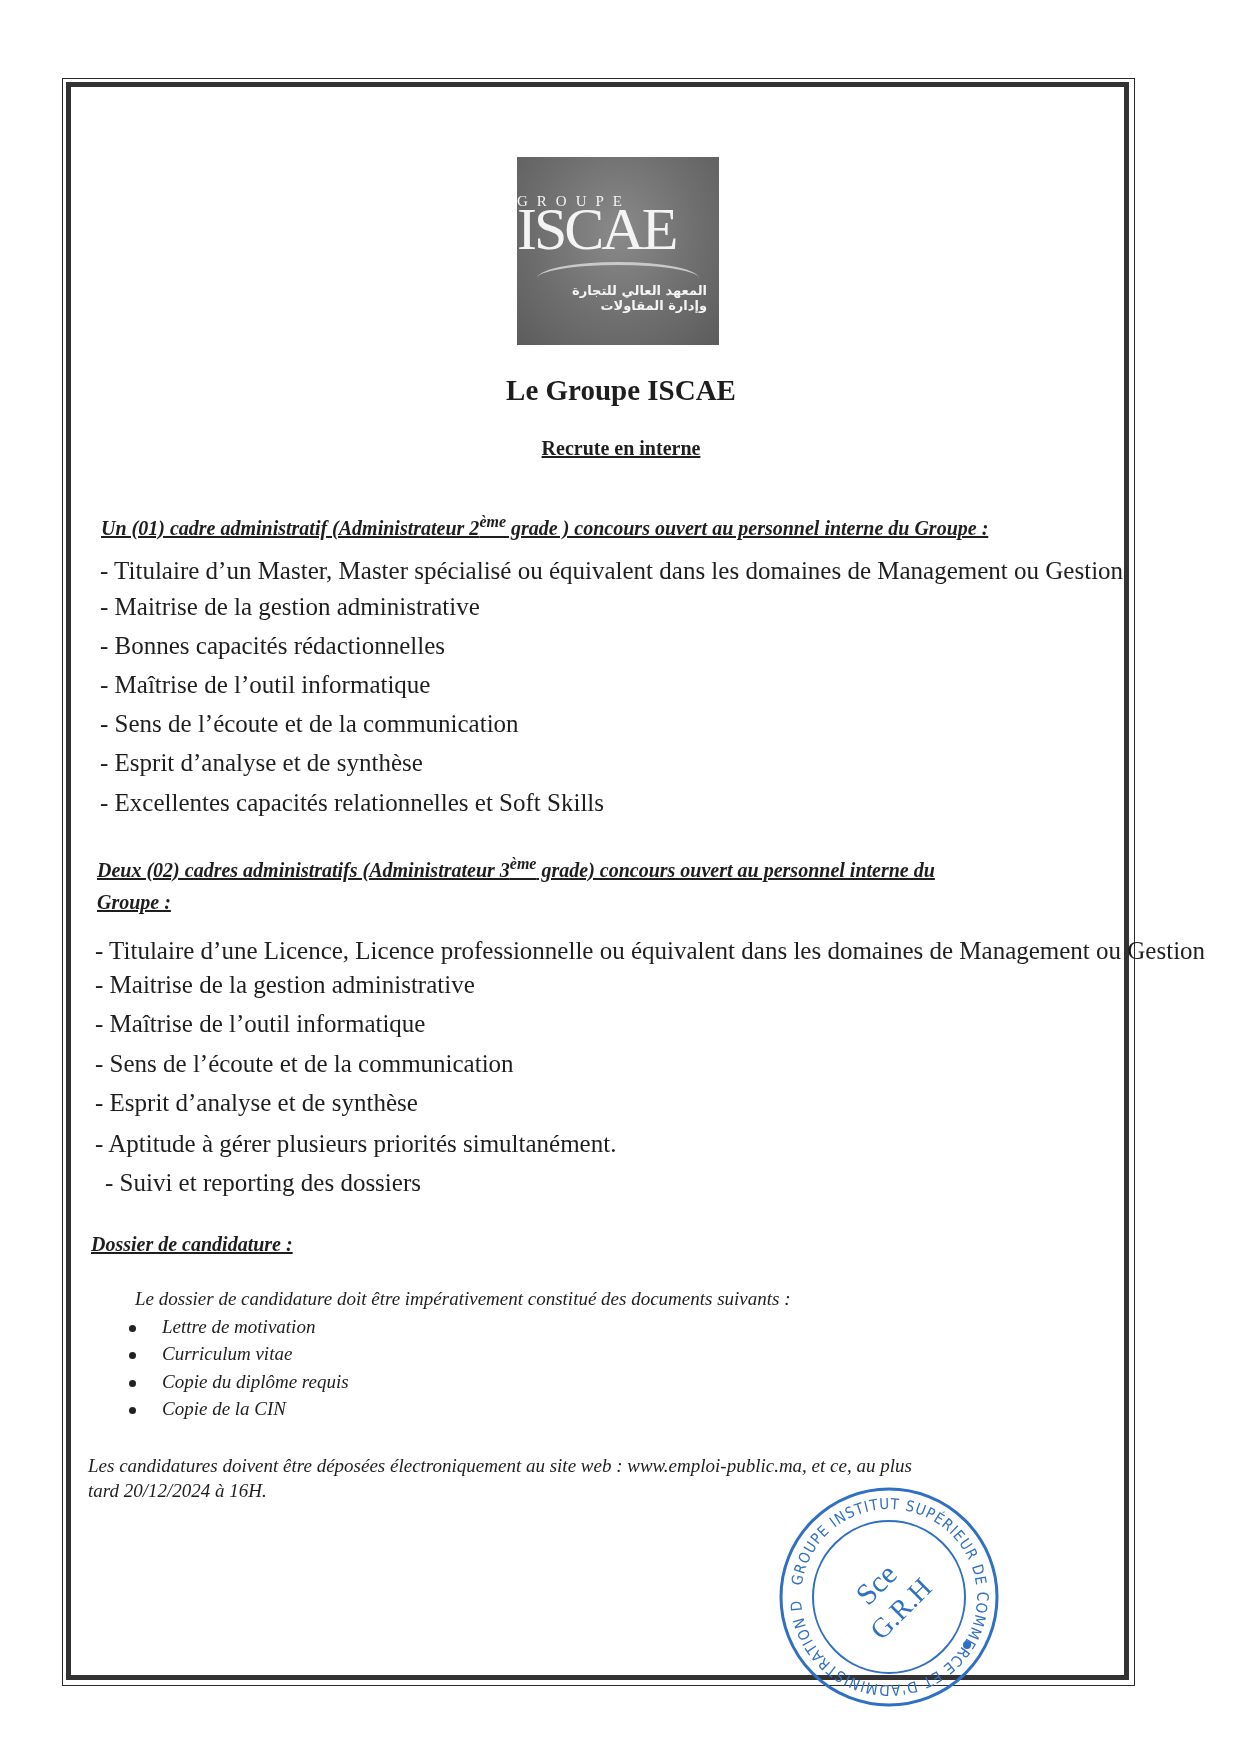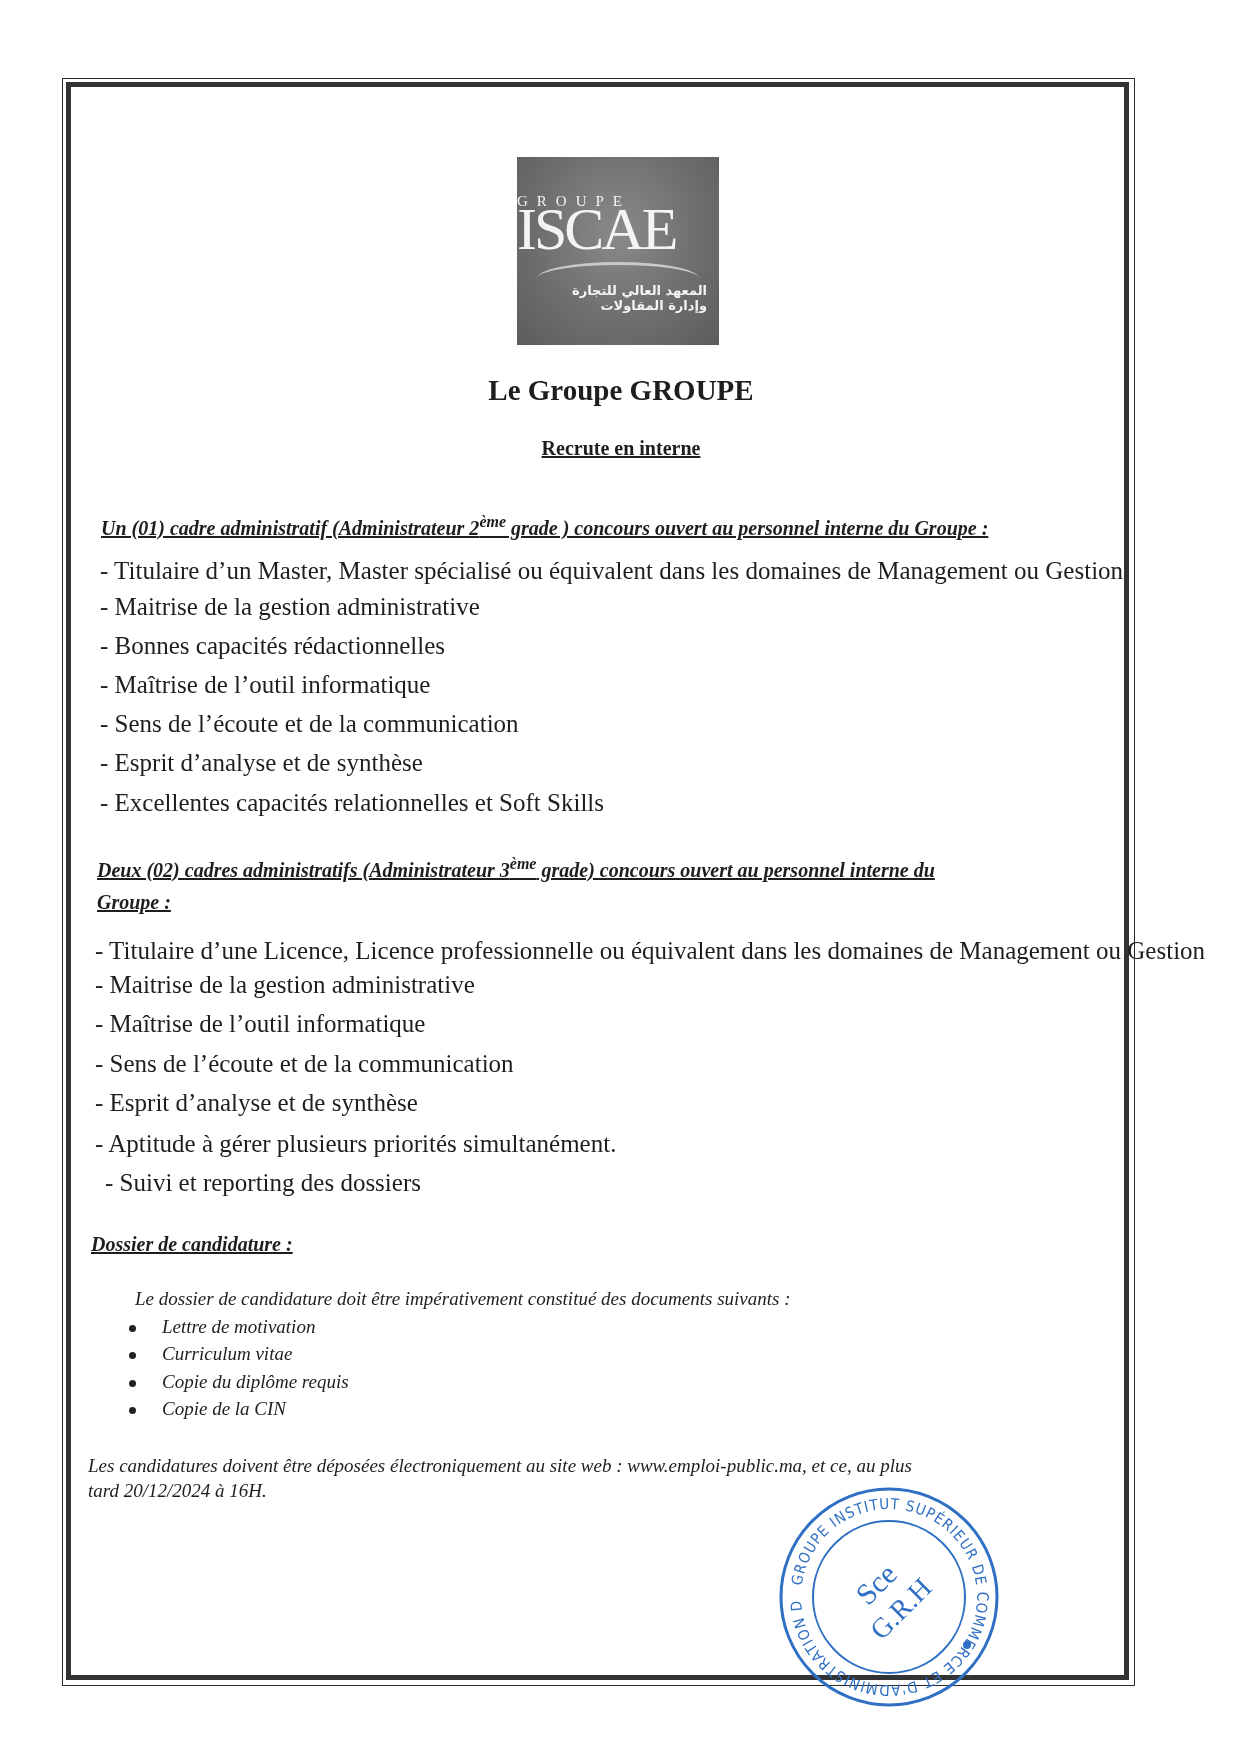--- a/index.html
+++ b/index.html
@@ -37,21 +37,21 @@
 <div class="frame-outer"></div>
 <div class="frame-inner"></div>
 
 <div class="logo">
   <div class="groupe">GROUPE</div>
   <div class="iscae">ISCAE</div>
   <div class="arc"></div>
   <div class="arabic">المعهد العالي للتجارة وإدارة المقاولات</div>
 </div>
 
-<div class="title">Le Groupe GROUPE</div>
+<div class="title">Le Groupe ISCAE</div>
 <div class="subtitle">Recrute en interne</div>
 
 <div class="heading" style="left:101px; top:513px;"><span>Un (01) cadre administratif (Administrateur 2</span><sup>ème</sup><span> grade ) concours ouvert au personnel interne du Groupe :</span></div>
 <div class="item" style="left:100px; top:557px;">- Titulaire d’un Master, Master spécialisé ou équivalent dans les domaines de Management ou Gestion</div>
 <div class="item" style="left:100px; top:593px;">- Maitrise de la gestion administrative</div>
 <div class="item" style="left:100px; top:632px;">- Bonnes capacités rédactionnelles</div>
 <div class="item" style="left:100px; top:671px;">- Maîtrise de l’outil informatique</div>
 <div class="item" style="left:100px; top:710px;">- Sens de l’écoute et de la communication</div>
 <div class="item" style="left:100px; top:749px;">- Esprit d’analyse et de synthèse</div>
 <div class="item" style="left:100px; top:789px;">- Excellentes capacités relationnelles et Soft Skills</div>

